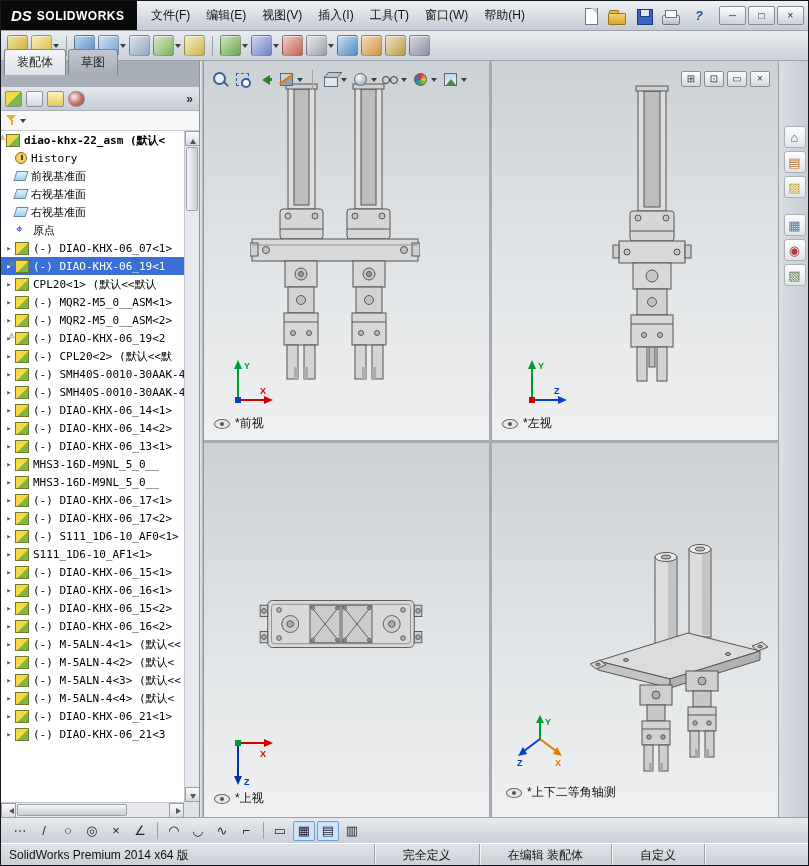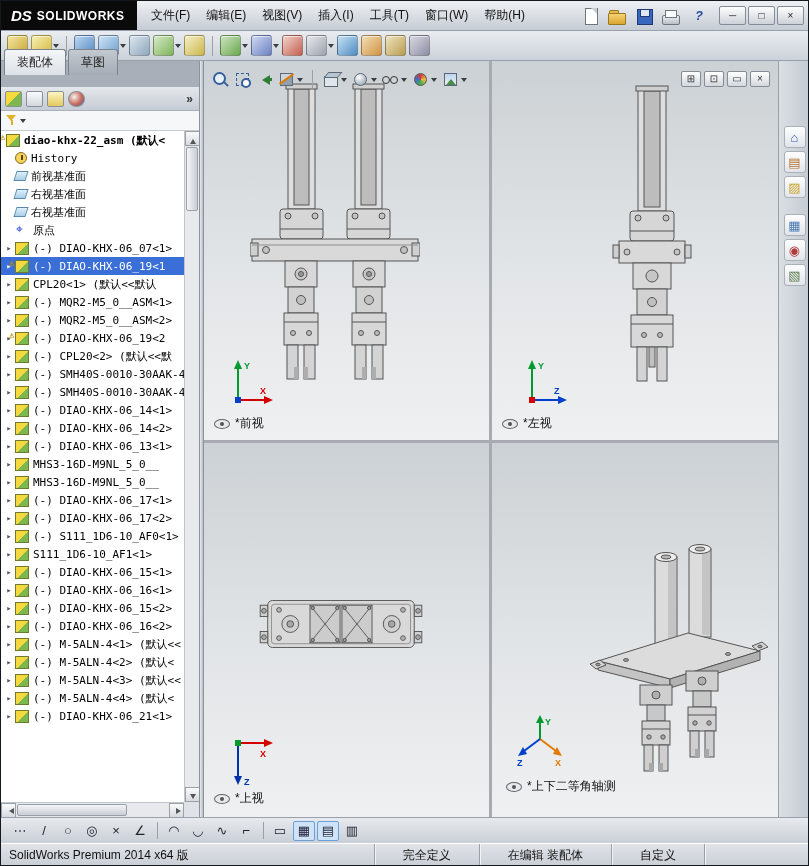--- a/index.html
+++ b/index.html
@@ -492,20 +492,25 @@
           <span class="tlabel">(-) M-5ALN-4&lt;4&gt; (默认&lt;</span>
         </div>
 
         <div class="tree-row lvl1 has-arrow">
           <span class="tw"></span>
           <span class="ticon asm"></span>
           <span class="tlabel">(-) DIAO-KHX-06_21&lt;1&gt;</span>
         </div>
 
 
+        <div class="tree-row lvl1 has-arrow">
+          <span class="tw"></span>
+          <span class="ticon asm"></span>
+          <span class="tlabel">(-) DIAO-KHX-06_21&lt;3</span>
+        </div>
       </div>
     <div class="vscroll">
       <span class="sarr up"></span>
       <span class="sthumb"></span>
       <span class="sarr down"></span>
     </div>
     <div class="hscroll">
       <span class="harr left"></span>
       <span class="hthumb"></span>
       <span class="harr right"></span>
@@ -713,21 +718,21 @@
         <line x1="24" y1="26" x2="24" y2="8" stroke-width="2" stroke="#009b2f"></line>
         <polygon points="24,2 20,10 28,10" fill="#009b2f"></polygon>
         <text x="29" y="12" class="tx" fill="#009b2f">Y</text>
         <line x1="24" y1="26" x2="40" y2="38" stroke-width="2" stroke="#e07b00"></line>
         <polygon points="46,43 37,41 41,34" fill="#e07b00"></polygon>
         <text x="39" y="53" class="tx" fill="#e07b00">X</text>
         <line x1="24" y1="26" x2="8" y2="38" stroke-width="2" stroke="#0040cc"></line>
         <polygon points="2,43 11,41 7,34" fill="#0040cc"></polygon>
         <text x="1" y="53" class="tx" fill="#0040cc">Z</text>
       </svg>
-      <div class="vplabel" style="left:14px;bottom:22px">
+      <div class="vplabel" style="left:14px;bottom:16px">
         <span class="eye"></span>
         <span>*上下二等角轴测</span>
       </div>
     </div>
 
     <div class="vdiv"></div>
     <div class="hdiv"></div>
 
     <div class="hud">
 

